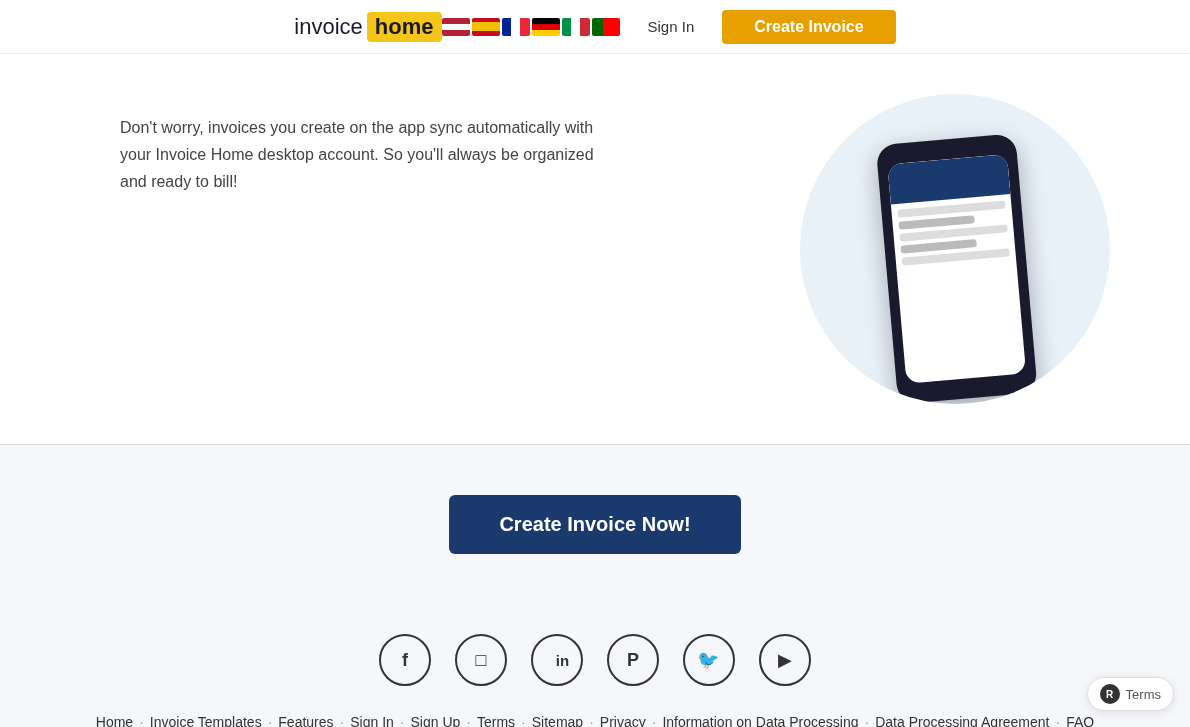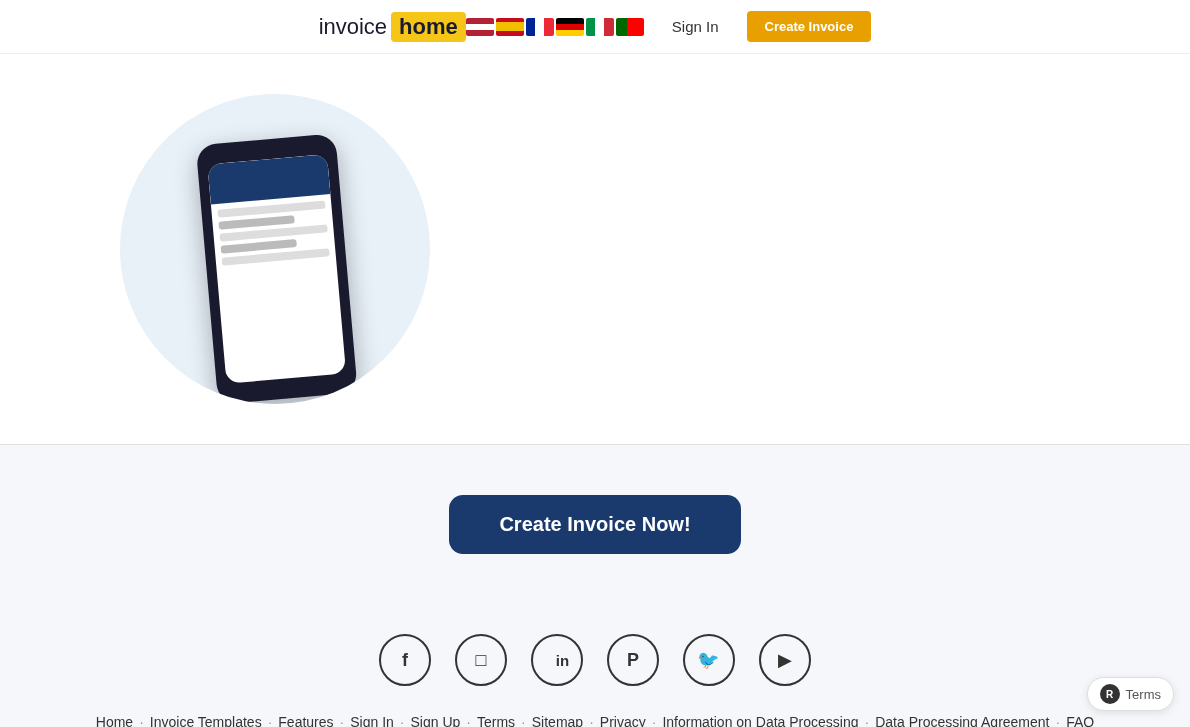--- a/index.html
+++ b/index.html
@@ -55,23 +55,23 @@
       border: none;
       color: #333;
       font-size: 15px;
       cursor: pointer;
       padding: 6px 12px;
     }
     .create-invoice-btn {
       background: #e8a000;
       color: #fff;
       border: none;
-      padding: 8px 18px;
+      padding: 8px 32px;
       border-radius: 4px;
-      font-size: 13px;
+      font-size: 16px;
       font-weight: 600;
       cursor: pointer;
     }
 
     
     .main-content {
       display: flex;
       align-items: flex-start;
       justify-content: space-between;
       padding: 40px 80px 40px 120px;
@@ -147,21 +147,21 @@
       padding: 50px 0;
       border-top: 1px solid #e0e0e0;
     }
     .cta-button {
       background: #1a3a6e;
       color: #fff;
       border: none;
       padding: 18px 50px;
       font-size: 20px;
       font-weight: 600;
-      border-radius: 14px;
+      border-radius: 6px;
       cursor: pointer;
     }
 
     
     .footer {
       background: #f5f7fa;
       padding: 30px 20px 20px;
     }
     .social-icons {
       display: flex;
@@ -244,20 +244,23 @@
       <span class="flag flag-de" title="German"></span>
       <span class="flag flag-it" title="Italian"></span>
       <span class="flag flag-pt" title="Portuguese"></span>
     </div>
     <button class="sign-in-btn">Sign In</button>
     <button class="create-invoice-btn">Create Invoice</button>
   </div>
 </header>
 
 <div class="main-content">
+  <div class="main-text">
+    <p class="main-description">Don't worry, invoices you create on the app sync automatically with your Invoice Home desktop account. So you'll always be organized and ready to bill!</p>
+  </div>
   <div class="phone-circle">
     <div class="phone-mockup">
       <div class="phone-screen">
         <div class="phone-screen-top"></div>
         <div class="phone-screen-body">
           <div class="phone-line"></div>
           <div class="phone-line dark"></div>
           <div class="phone-line"></div>
           <div class="phone-line dark"></div>
           <div class="phone-line"></div>

